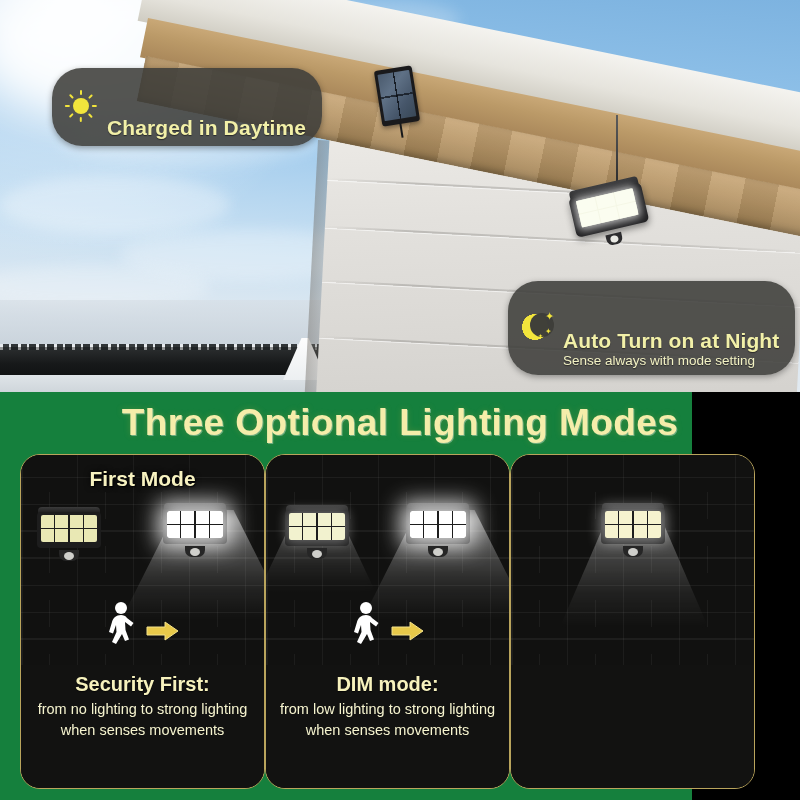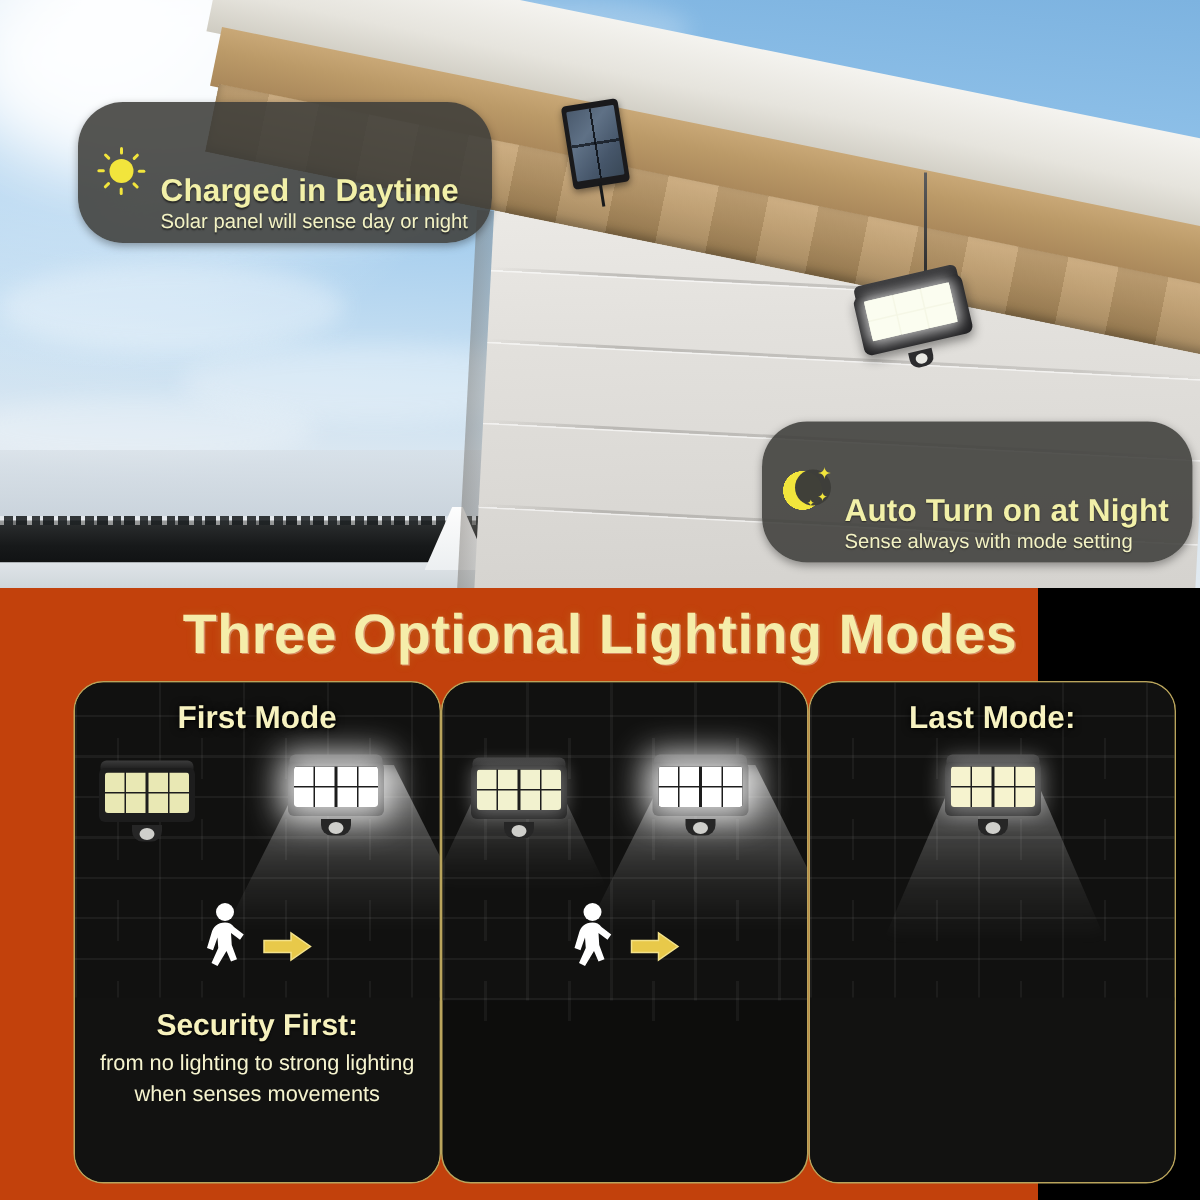--- a/index.html
+++ b/index.html
@@ -198,32 +198,32 @@
     border-radius:50%; background:rgba(62,62,58,0.99);
   }
   .star { position:absolute; color:#f2e53c; font-size:9px; line-height:9px; }
   .star.s1 { left:25px; top:2px; font-size:11px; }
   .star.s2 { left:25px; top:17px; font-size:8px; }
   .star.s3 { left:18px; top:22px; font-size:6px; }
 
   
   .bottom {
     position:absolute; left:0; top:392px; width:692px; height:408px;
-    background:#c2410c;
+    background:#15803d;
   }
   .section-title {
     position:absolute; left:0; top:10px; width:800px; text-align:center;
     font-size:37px; font-weight:bold; color:#f5edaa;
     letter-spacing:.4px;
     text-shadow:1px 1px 0 rgba(255,255,255,.35), 0 0 6px rgba(190,170,60,.25);
   }
 
   .cards {
     position:absolute; left:20px; top:62px; width:764px; height:335px;
-    display:flex; justify-content:flex-end;
+    display:flex; justify-content:flex-start;
   }
   .card {
     position:relative; width:245px; height:335px;
     border:1px solid #b9a45c; border-radius:20px;
     overflow:hidden;
     background:#0d0d0c;
   }
   
   .brick {
     position:absolute; left:0; top:0; width:100%; height:212px;
@@ -371,21 +371,20 @@
         <span class="sun-ray" style="transform:rotate(45deg)"></span>
         <span class="sun-ray" style="transform:rotate(90deg)"></span>
         <span class="sun-ray" style="transform:rotate(135deg)"></span>
         <span class="sun-ray" style="transform:rotate(180deg)"></span>
         <span class="sun-ray" style="transform:rotate(225deg)"></span>
         <span class="sun-ray" style="transform:rotate(270deg)"></span>
         <span class="sun-ray" style="transform:rotate(315deg)"></span>
       </span>
       <span class="badge-text">
         <span class="badge-title">Charged in Daytime</span>
-        <span class="badge-sub">Solar panel will sense day or night</span>
       </span>
     </div>
 
     <div class="badge" id="badge-night">
       <span class="badge-icon">
         <span class="moon-wrap">
           <span class="m-shape"></span>
           <span class="m-cut"></span>
         </span>
         <span class="star s1">✦</span>
@@ -505,25 +504,28 @@
             <g fill="#ffffff">
               <circle cx="22" cy="7" r="6"></circle>
               <path d="M22 14 C17 14 14 17 13 21 L10 31 L14 32.5 L17 24 L17.5 31 L13 41 L17 43 L23 33 L26 40 L30 38.5 L26.5 29 L26 21 L32 25.5 L34.5 22 L28 17 C26.5 14.8 24.5 14 22 14 Z"></path>
             </g>
             <g fill="#e8c94a" stroke="#f3e28a" stroke-width="1">
               <path d="M48 26 L66 26 L66 21 L79 30 L66 39 L66 34 L48 34 Z"></path>
             </g>
           </svg>
         </div>
 
+        <div class="card-foot">
+          <div class="foot-title">DIM mode:</div>
+          <div class="foot-desc">from low lighting to strong lighting when senses movements</div>
+        </div>
       </div>
 
       <div class="card">
         <div class="brick"></div>
-        <div class="card-title">Last Mode:</div>
 
         <div class="beam med" style="left:48px; top:56px;"></div>
         <div class="lamp medium" style="left:90px; top:48px;">
           <div class="visor"></div>
           <div class="body">
             <div class="leds">
                 <i></i>
                 <i></i>
                 <i></i>
                 <i></i>

